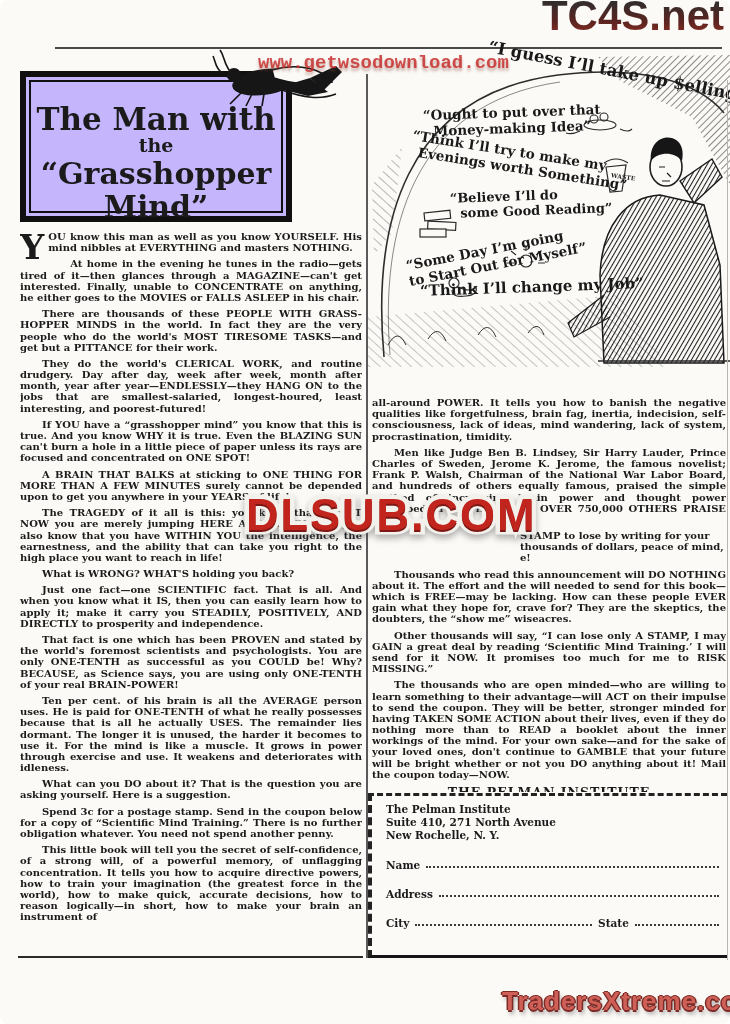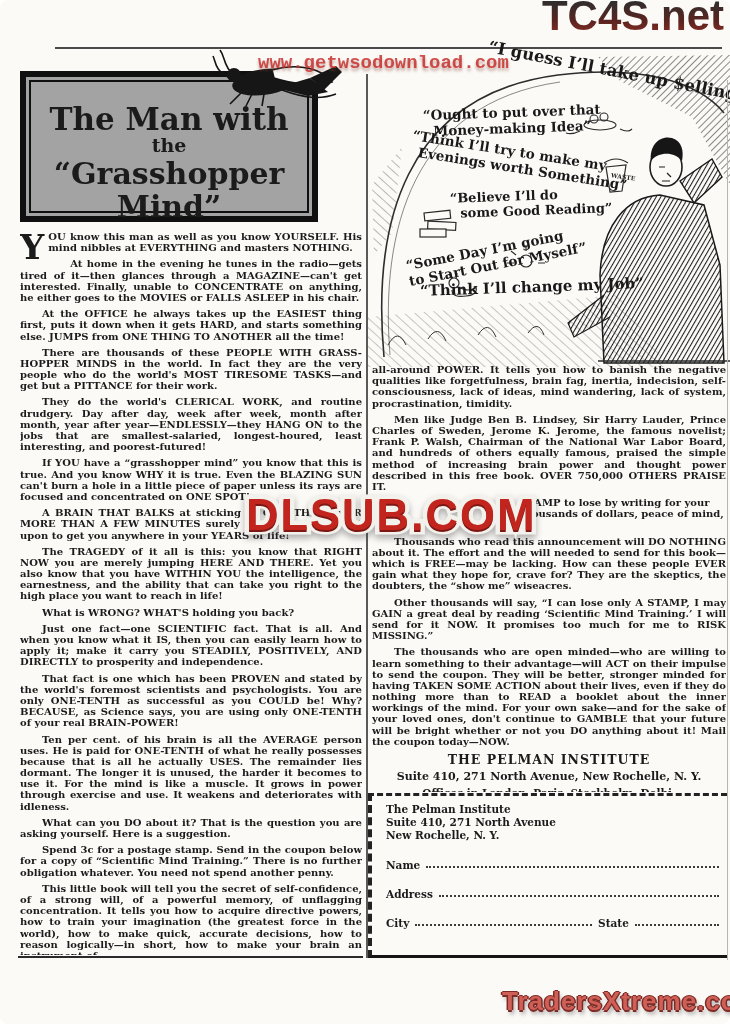--- a/index.html
+++ b/index.html
@@ -22,22 +22,22 @@
   .traders{position:absolute;left:502px;top:986px;z-index:40;font-family:"Liberation Sans",sans-serif;
         font-weight:900;font-size:26px;letter-spacing:1px;color:#cf6058;
         text-shadow:-1.5px 0 #7e2b26,1.5px 0 #7e2b26,0 -1.5px #7e2b26,0 1.5px #7e2b26,
                     2px 4px 4px rgba(100,100,100,0.65);}
   
   .top-rule{position:absolute;left:55px;top:47px;width:667px;height:2px;background:#4a4a4a;}
   .v-divider{position:absolute;left:366px;top:74px;width:1.5px;height:884px;background:#5a5a5a;}
   .left-bottom-rule{position:absolute;left:18px;top:956px;width:345px;height:2px;background:#2a2a2a;}
   .right-edge{position:absolute;left:727px;top:80px;width:1px;height:880px;background:#b9b5ae;}
   
-  .title-box{position:absolute;left:20px;top:71px;width:298px;height:151px;
-        border:6px solid #101010;background:#a3a3a3;box-sizing:border-box;}
+  .title-box{position:absolute;left:20px;top:71px;width:272px;height:151px;
+        border:6px solid #101010;background:#c4b5fd;box-sizing:border-box;}
   .title-inner{position:absolute;inset:3px;border:2.5px solid #101010;text-align:center;
         padding-top:22px;box-sizing:border-box;}
   .t1{font-size:31px;font-weight:bold;line-height:1.0;}
   .t2{font-size:19px;font-weight:bold;line-height:1.15;}
   .t3{font-size:30px;font-weight:bold;line-height:1.1;}
   .grasshopper{position:absolute;left:212px;top:48px;z-index:5;}
   
   .illo{position:absolute;left:368px;top:55px;width:362px;height:312px;}
   .illo svg{position:absolute;left:0;top:0;}
   .phrase{position:absolute;font-weight:bold;color:#191919;white-space:nowrap;line-height:1.15;}
@@ -188,37 +188,36 @@
         <span>to Start Out for Myself”</span>
       </div>
     <div class="phrase ph6">
         <span>“Think I’ll change my Job”</span>
       </div>
   </div>
 
   <div class="col left-col">
     <p class="lead"><span class="dropcap">Y</span><span>OU know this man as well as you know YOURSELF. His mind nibbles at EVERYTHING and masters NOTHING.</span></p>
     <p>At home in the evening he tunes in the radio—gets tired of it—then glances through a MAGAZINE—can't get interested. Finally, unable to CONCENTRATE on anything, he either goes to the MOVIES or FALLS ASLEEP in his chair.</p>
-    <p>At the OFFICE he always takes up the EASIEST thing first, puts it down when it gets HARD, and starts something else. JUMPS from ONE THING TO ANOTHER all the time!</p>
     <p>There are thousands of these PEOPLE WITH GRASS-HOPPER MINDS in the world. In fact they are the very people who do the world's MOST TIRESOME TASKS—and get but a PITTANCE for their work.</p>
     <p>They do the world's CLERICAL WORK, and routine drudgery. Day after day, week after week, month after month, year after year—ENDLESSLY—they HANG ON to the jobs that are smallest-salaried, longest-houred, least interesting, and poorest-futured!</p>
     <p>If YOU have a “grasshopper mind” you know that this is true. And you know WHY it is true. Even the BLAZING SUN can't burn a hole in a little piece of paper unless its rays are focused and concentrated on ONE SPOT!</p>
     <p>A BRAIN THAT BALKS at sticking to ONE THING FOR MORE THAN A FEW MINUTES surely cannot be depended upon to get you anywhere in your YEARS of life!</p>
     <p>The TRAGEDY of it all is this: you know that RIGHT NOW you are merely jumping HERE AND THERE. Yet you also know that you have WITHIN YOU the intelligence, the earnestness, and the ability that can take you right to the high place you want to reach in life!</p>
     <p>What is WRONG?   WHAT'S holding you back?</p>
     <p>Just one fact—one SCIENTIFIC fact. That is all. And when you know what it IS, then you can easily learn how to apply it; make it carry you STEADILY, POSITIVELY, AND DIRECTLY to prosperity and independence.</p>
     <p>That fact is one which has been PROVEN and stated by the world's foremost scientists and psychologists. You are only ONE-TENTH as successful as you COULD be! Why? BECAUSE, as Science says, you are using only ONE-TENTH of your real BRAIN-POWER!</p>
     <p>Ten per cent. of his brain is all the AVERAGE person uses. He is paid for ONE-TENTH of what he really possesses because that is all he actually USES. The remainder lies dormant. The longer it is unused, the harder it becomes to use it. For the mind is like a muscle. It grows in power through exercise and use. It weakens and deteriorates with idleness.</p>
     <p>What can you DO about it? That is the question you are asking yourself. Here is a suggestion.</p>
     <p>Spend 3c for a postage stamp. Send in the coupon below for a copy of “Scientific Mind Training.” There is no further obligation whatever. You need not spend another penny.</p>
     <p>This little book will tell you the secret of self-confidence, of a strong will, of a powerful memory, of unflagging concentration. It tells you how to acquire directive powers, how to train your imagination (the greatest force in the world), how to make quick, accurate decisions, how to reason logically—in short, how to make your brain an instrument of</p>
   </div>
 
   <div class="col right-col">
-    <p class="lead" style="text-indent:0;">all-around POWER. It tells you how to banish the negative qualities like forgetfulness, brain fag, inertia, indecision, self-consciousness, lack of ideas, mind wandering, lack of system, procrastination, timidity.</p>
+    <p class="lead" style="text-indent:0;margin-top:33px;">all-around POWER. It tells you how to banish the negative qualities like forgetfulness, brain fag, inertia, indecision, self-consciousness, lack of ideas, mind wandering, lack of system, procrastination, timidity.</p>
     <p>Men like Judge Ben B. Lindsey, Sir Harry Lauder, Prince Charles of Sweden, Jerome K. Jerome, the famous novelist; Frank P. Walsh, Chairman of the National War Labor Board, and hundreds of others equally famous, praised the simple method of increasing brain power and thought power described in this free book. OVER 750,000 OTHERS PRAISE IT.</p>
     <div class="fragment">
       <span>STAMP to lose by writing for your</span>
       <span>thousands of dollars, peace of mind,</span>
       <span>e!</span>
     </div>
     <p>Thousands who read this announcement will DO NOTHING about it. The effort and the will needed to send for this book—which is FREE—may be lacking. How can these people EVER gain what they hope for, crave for? They are the skeptics, the doubters, the “show me” wiseacres.</p>
     <p>Other thousands will say, “I can lose only A STAMP, I may GAIN a great deal by reading ‘Scientific Mind Training.’ I will send for it NOW. It promises too much for me to RISK MISSING.”</p>
     <p>The thousands who are open minded—who are willing to learn something to their advantage—will ACT on their impulse to send the coupon. They will be better, stronger minded for having TAKEN SOME ACTION about their lives, even if they do nothing more than to READ a booklet about the inner workings of the mind. For your own sake—and for the sake of your loved ones, don't continue to GAMBLE that your future will be bright whether or not you DO anything about it! Mail the coupon today—NOW.</p>
     <div class="institute">

